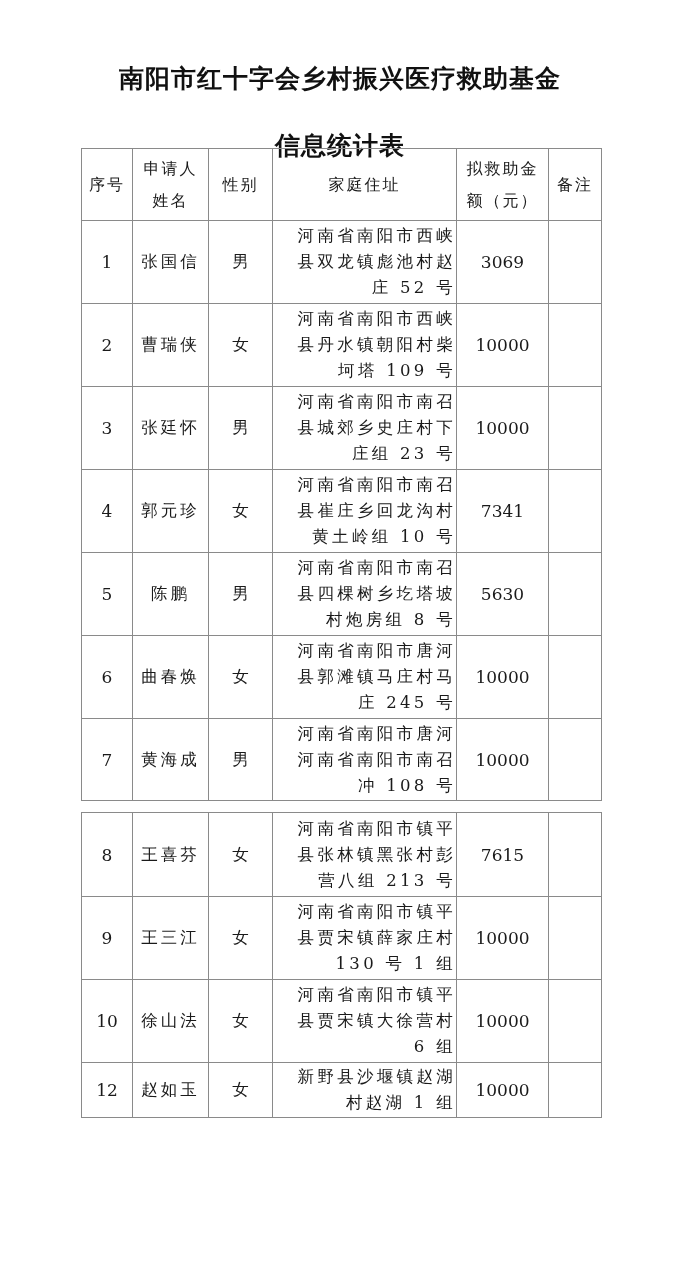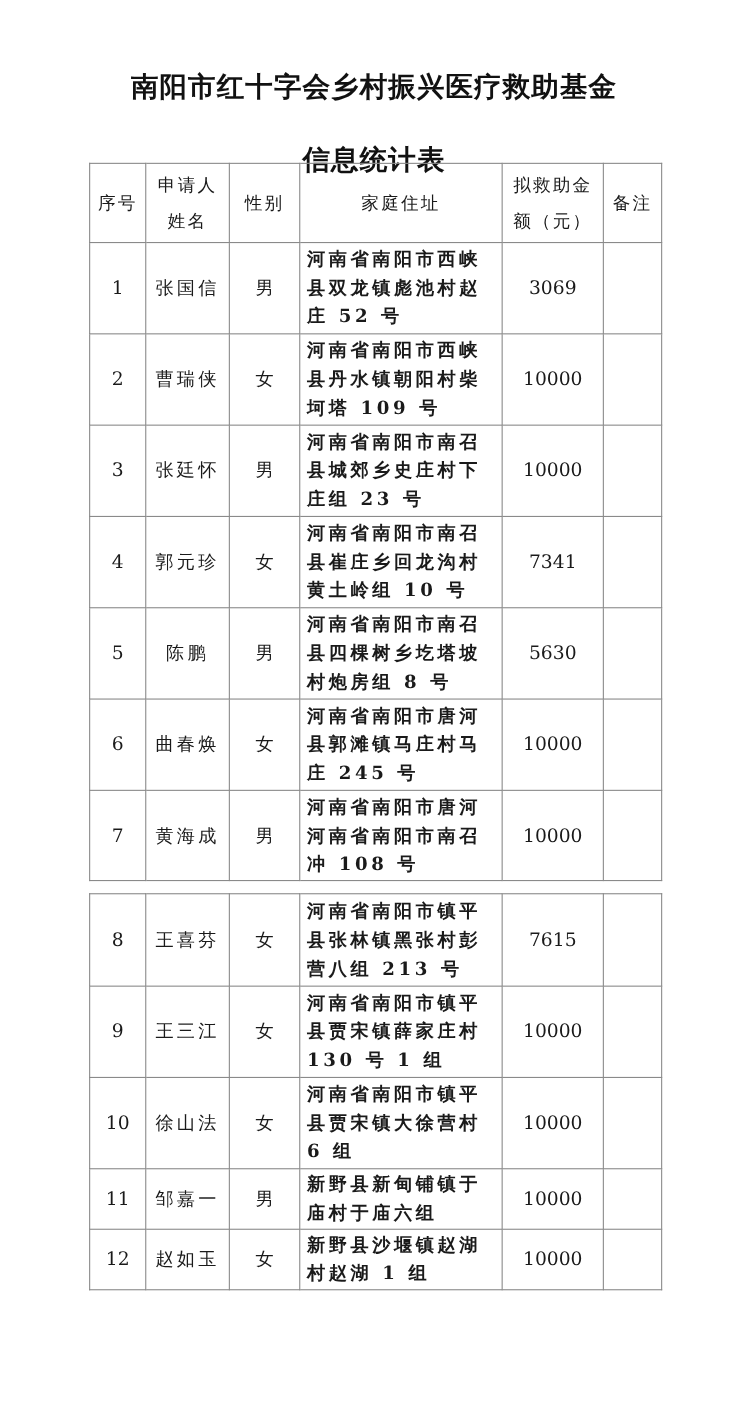--- a/index.html
+++ b/index.html
@@ -4,21 +4,21 @@
 <style>
   html, body { margin: 0; padding: 0; background: #ffffff; }
   body { width: 680px; height: 1274px; position: relative; overflow: hidden;
          font-family: "DejaVu Serif", "Liberation Serif", serif; color: #1a1a1a; }
   .title { position: absolute; left: 0; width: 680px; text-align: center;
            font-family: "DejaVu Serif", serif; font-weight: bold; font-size: 25px; letter-spacing: 1px; color: #111; }
   .title1 { top: 62px; }
   .title2 { top: 104px; margin-top: 25px; }
   table { position: absolute; left: 81px; border-collapse: collapse; table-layout: fixed; width: 520px; }
   td { border: 1.2px solid #8a8a8a; text-align: center; vertical-align: middle; font-size: 16.5px; padding: 0; }
-  td.addr { text-align: left; padding-left: 6px; line-height: 26px; letter-spacing: 3.3px; font-size: 16.5px; font-weight: bold; }
+  td.addr { text-align: right; padding-left: 6px; line-height: 26px; letter-spacing: 3.3px; font-size: 16.5px; }
   td.hdr { line-height: 32px; letter-spacing: 2px; font-size: 16px; }
   td.num { font-family: "DejaVu Serif", serif; font-size: 17px; }
   td.name { letter-spacing: 3px; }
   #t1 { top: 148px; }
   #t2 { top: 812px; }
   .c1 { width: 51px; } .c2 { width: 76px; } .c3 { width: 64px; } .c4 { width: 184px; } .c5 { width: 92px; } .c6 { width: 53px; }
 </style>
 </head>
 <body>
 
@@ -177,31 +177,20 @@
     <td>女</td>
     <td class="addr">
           <div>河南省南阳市镇平</div>
           <div>县贾宋镇大徐营村</div>
           <div>6 组</div>
         </td>
     <td class="num">10000</td>
     <td></td>
   </tr>
   <tr style="height:55px">
-    <td class="num">11</td>
-    <td class="name">邹嘉一</td>
-    <td>男</td>
-    <td class="addr">
-          <div>新野县新甸铺镇于</div>
-          <div>庙村于庙六组</div>
-        </td>
-    <td class="num">10000</td>
-    <td></td>
-  </tr>
-  <tr style="height:55px">
     <td class="num">12</td>
     <td class="name">赵如玉</td>
     <td>女</td>
     <td class="addr">
           <div>新野县沙堰镇赵湖</div>
           <div>村赵湖 1 组</div>
         </td>
     <td class="num">10000</td>
     <td></td>
   </tr>

